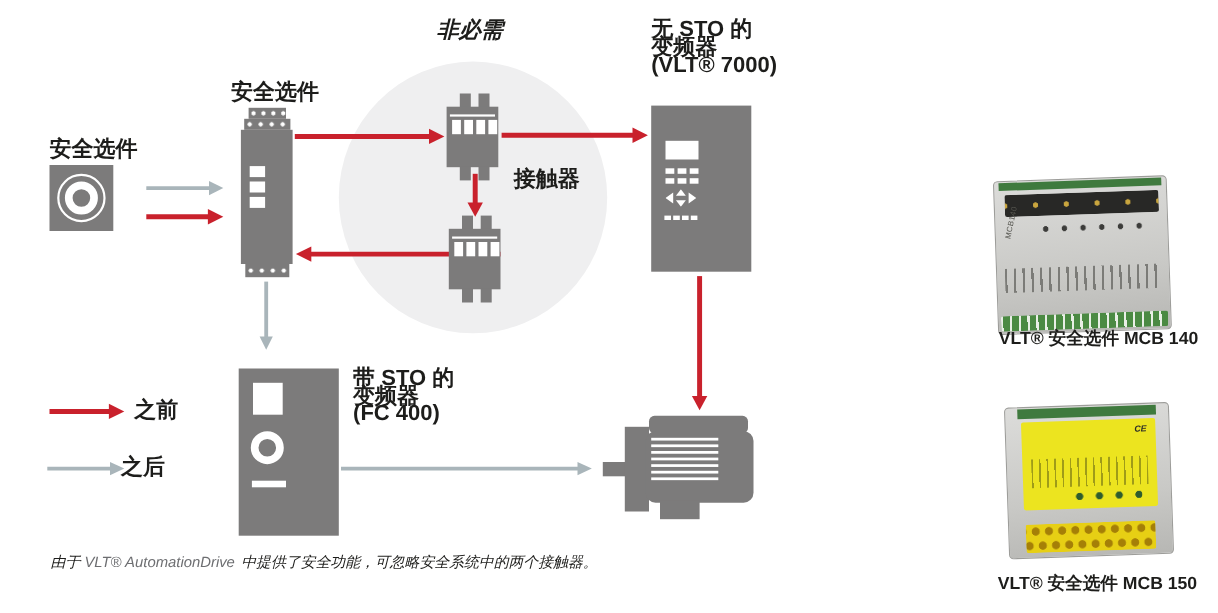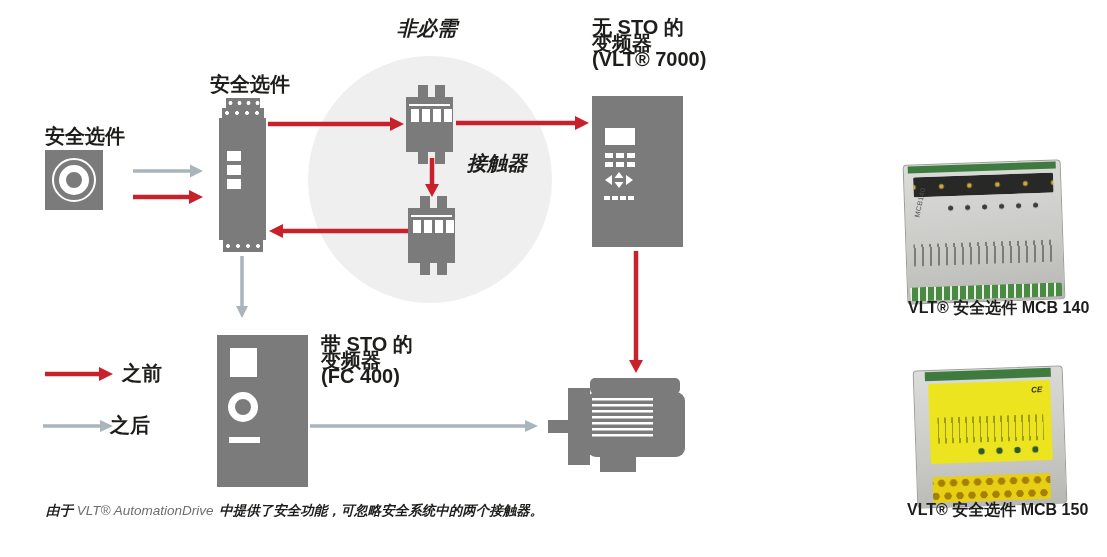--- a/index.html
+++ b/index.html
@@ -48,21 +48,21 @@
   .v-row span{width:6px;height:4px;background:#fff;}
   
   .fc300{position:absolute;left:217px;top:335px;width:91px;height:152px;background:var(--device);}
   .f-sq{position:absolute;left:13px;top:13px;width:27px;height:29px;background:#fff;}
   .f-ring{position:absolute;left:11px;top:57px;width:16px;height:16px;border:7px solid #fff;border-radius:50%;}
   .f-bar{position:absolute;left:12px;top:102px;width:31px;height:6px;background:#fff;}
   
   .motor{position:absolute;left:546px;top:374px;}
   
   .note{position:absolute;left:46px;top:502px;font-size:13.5px;font-style:italic;white-space:nowrap;}
-  .n-cjk{font-weight:700;color:var(--text);}
+  .n-cjk{font-weight:400;color:var(--text);}
   .n-lat{font-weight:400;color:var(--note-product);padding-right:2px;}
   
   .product{position:absolute;}
   .p-rot{position:absolute;inset:0;transform:rotate(-2deg);}
   .p-housing{position:absolute;inset:0;background:linear-gradient(175deg,#dcdcda,var(--metal) 60%,#b7b7b4);border:1px solid #9d9d9a;border-radius:4px;}
   .p140 .p-pcbtop{position:absolute;left:5px;right:5px;top:2px;height:7px;background:var(--pcb-green);}
   .p140 .p-darkband{position:absolute;left:10px;right:8px;top:13px;height:20px;background:var(--dark-band);border-radius:2px;
     background-image:radial-gradient(circle,#caa63e 2.2px,transparent 2.7px);background-size:28px 100%;background-position:14px 50%;background-repeat:repeat-x;}
   .p140 .p-text{position:absolute;left:9px;top:52px;font-size:7px;color:#55554f;transform:rotate(-76deg);transform-origin:left top;letter-spacing:.5px;}
   .p140 .p-jumpers{position:absolute;left:34px;right:14px;top:38px;height:14px;
@@ -178,21 +178,21 @@
       <div class="ct-line"></div>
       <div class="ct-sq s1"></div>
       <div class="ct-sq s2"></div>
       <div class="ct-sq s3"></div>
       <div class="ct-sq s4"></div>
     </div>
     <div class="ct-tab b1"></div>
     <div class="ct-tab b2"></div>
   </div>
 
-  <div class="lbl" style="left:467px;top:155px;font-style:italic;">接触器</div>
+  <div class="lbl" style="left:467px;top:155px;">接触器</div>
 
   <div class="lbl" style="left:592px;top:19px;">
     <div>无 STO 的</div>
     <div>变频器</div>
     <div>(VLT® 7000)</div>
   </div>
   <div class="vlt5000">
     <div class="v-display"></div>
     <div class="v-grid">
       <span></span>
@@ -271,15 +271,15 @@
       <div class="p-housing"></div>
       <div class="p-pcbtop"></div>
       <div class="p-face">
         <div class="p-ce">CE</div>
         <div class="p-marks"></div>
         <div class="p-leds"></div>
       </div>
       <div class="p-term"></div>
     </div>
   </div>
-  <div class="pcap" style="left:907px;top:500px;">VLT® 安全选件 MCB 150</div>
+  <div class="pcap" style="left:907px;top:520px;">VLT® 安全选件 MCB 150</div>
 
 </div>
 
 </body></html>

